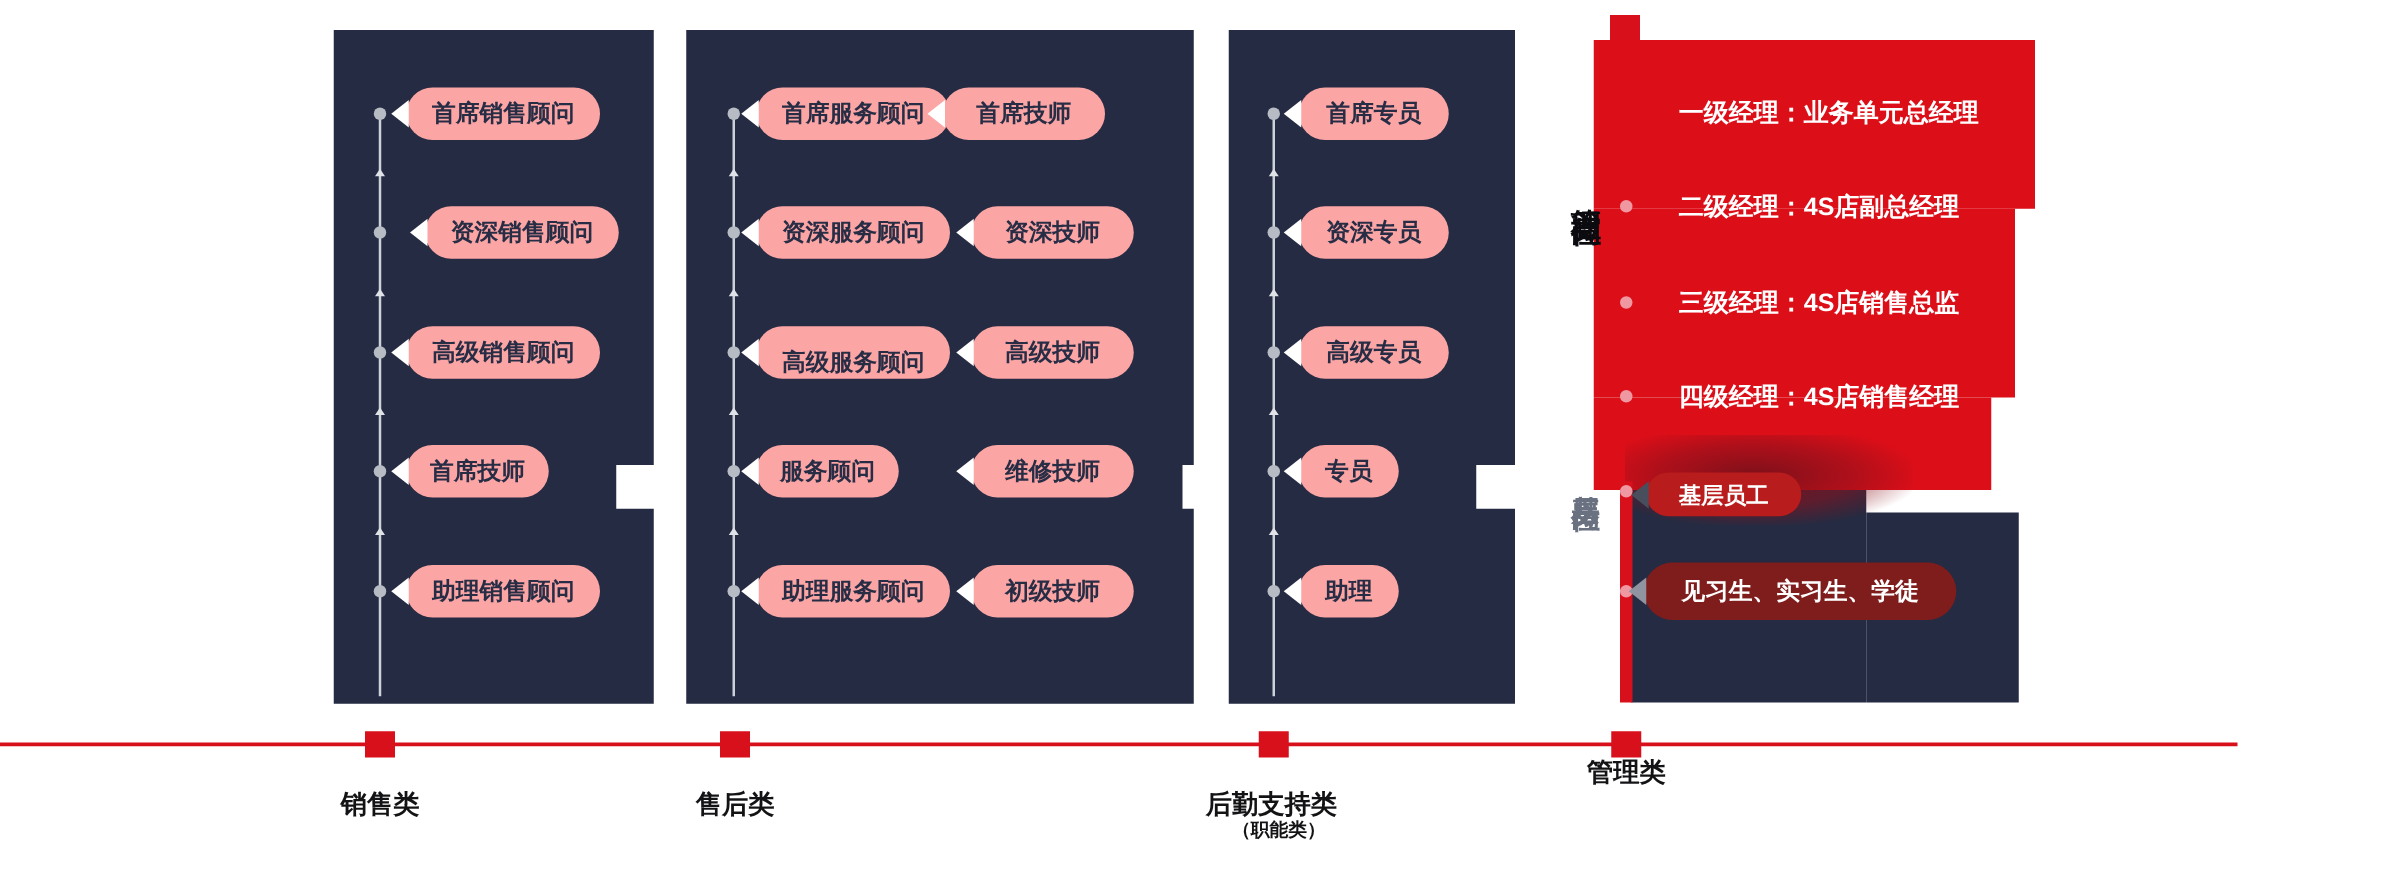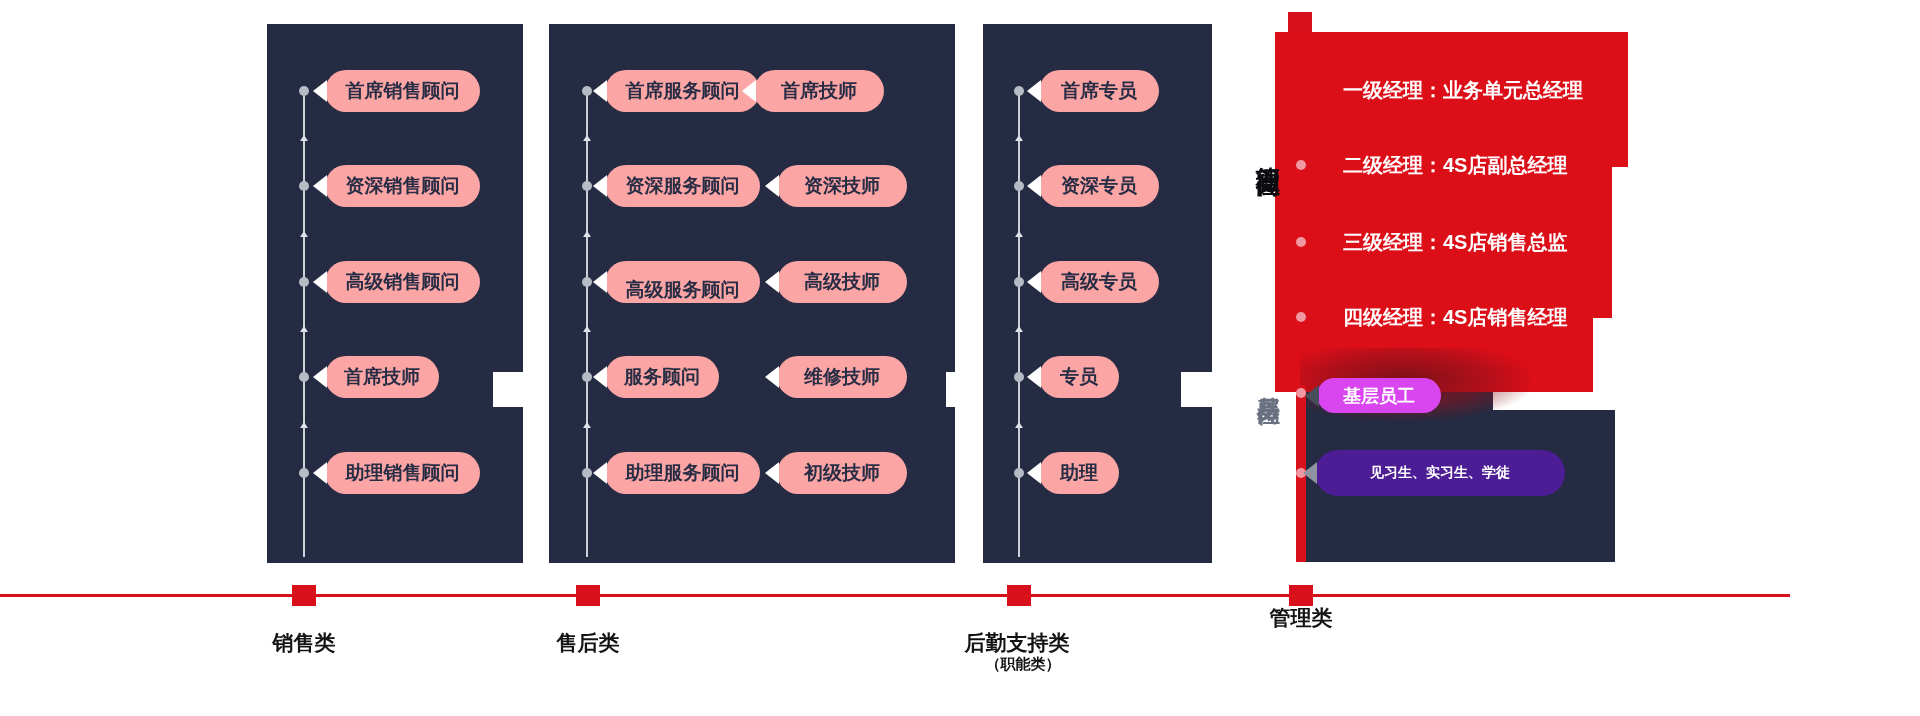--- a/index.html
+++ b/index.html
@@ -17,23 +17,23 @@
   .pill{
     position:absolute;height:42px;background:#fca5a5;border-radius:21px;
     display:flex;align-items:center;justify-content:center;
     font-size:19px;font-weight:bold;color:#272d45;white-space:nowrap;
   }
   .pill::before{
     content:"";position:absolute;left:-12px;top:50%;transform:translateY(-50%);
     width:0;height:0;border-top:11px solid transparent;border-bottom:11px solid transparent;
     border-right:14px solid #ffffff;
   }
-  .pill.dk{background:#d946ef;height:35px;border-radius:18px;color:#fff;font-size:18px;font-family:Liberation Serif, serif;}
+  .pill.dk{background:#b91c1c;height:35px;border-radius:18px;color:#fff;font-size:18px;font-family:Liberation Serif, serif;}
   .pill.dk::before{border-right-color:#484e5b;}
-  .pill.gy{background:#4c1d95;height:46px;border-radius:23px;color:#fff;font-size:14px;}
+  .pill.gy{background:#7f1d1d;height:46px;border-radius:23px;color:#fff;font-size:19px;}
   .pill.gy::before{border-right-color:#9094a0;}
   .red{background:#dc0e18;}
   .redline{background:#d8101c;}
   .pinkdot{position:absolute;width:10px;height:10px;border-radius:50%;background:#ef98a1;}
   .mgr{position:absolute;left:1343px;height:28px;display:flex;align-items:center;
        color:#ffffff;font-size:20px;font-weight:bold;white-space:nowrap;}
   .vtext{position:absolute;writing-mode:vertical-rl;text-orientation:upright;
          font-weight:bold;letter-spacing:2px;line-height:1;}
   .shadowblob{position:absolute;background:radial-gradient(ellipse at 45% 45%,
          rgba(120,16,26,0.95) 0%,rgba(140,17,28,0.55) 45%,rgba(160,18,28,0) 75%);}
@@ -53,21 +53,21 @@
 <div class="tick" style="left:300px;top:326px;"></div>
 <div class="tick" style="left:300px;top:422px;"></div>
 <div class="dot" style="left:299px;top:86px;"></div>
 <div class="dot" style="left:299px;top:181px;"></div>
 <div class="dot" style="left:299px;top:277px;"></div>
 <div class="dot" style="left:299px;top:372px;"></div>
 <div class="dot" style="left:299px;top:468px;"></div>
 <div class="pill" style="left:325px;top:70px;width:155px;">
     <span>首席销售顾问</span>
   </div>
-<div class="pill" style="left:325px;top:165px;width:155px;">
+<div class="pill" style="left:340px;top:165px;width:155px;">
     <span>资深销售顾问</span>
   </div>
 <div class="pill" style="left:325px;top:261px;width:155px;">
     <span>高级销售顾问</span>
   </div>
 <div class="pill" style="left:325px;top:356px;width:114px;">
     <span>首席技师</span>
   </div>
 <div class="pill" style="left:325px;top:452px;width:155px;">
     <span>助理销售顾问</span>

